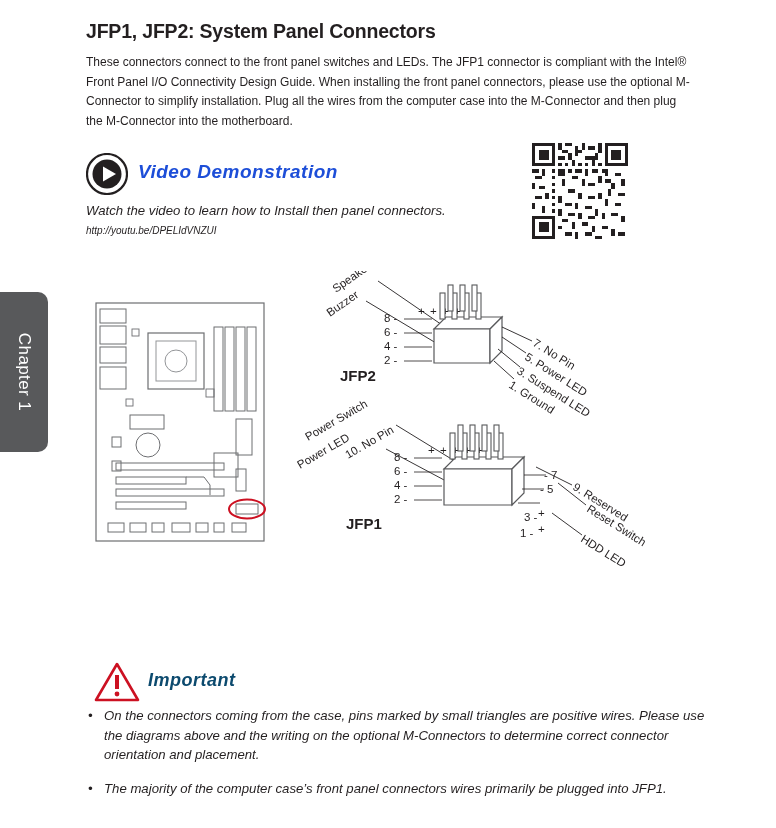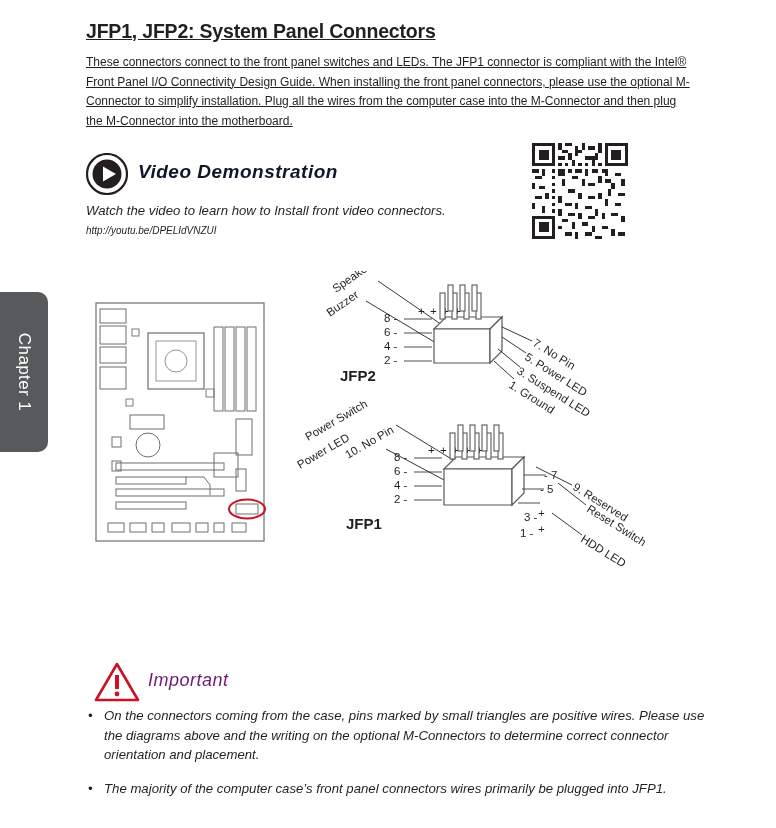--- a/index.html
+++ b/index.html
@@ -36,21 +36,20 @@
     font-size: 17px;
     letter-spacing: 0.4px;
   }
 
   
   .content {
     position: absolute;
     left: 86px;
     top: 0;
     width: 640px;
-    text-decoration: underline;
   }
 
   h1.page-title {
     font-size: 19.5px;
     font-weight: bold;
     margin: 20px 0 10px 0;
     letter-spacing: -0.2px;
   }
 
   p.intro {
@@ -73,21 +72,21 @@
     width: 42px;
     height: 42px;
   }
   .video-heading {
     position: absolute;
     left: 52px;
     top: 8px;
     font-size: 19px;
     font-style: italic;
     font-weight: bold;
-    color: #0f172a;
+    color: #1d4ed8;
     letter-spacing: 0.5px;
   }
   .video-desc {
     position: absolute;
     left: 0;
     top: 48px;
     font-size: 13.2px;
     font-style: italic;
     line-height: 20px;
   }
@@ -131,23 +130,23 @@
     left: 8px;
     top: 0;
     width: 46px;
     height: 40px;
   }
   .important-heading {
     position: absolute;
     left: 62px;
     top: 8px;
     font-size: 18px;
-    font-weight: normal;
+    font-weight: bold;
     font-style: italic;
-    color: #701a75;
+    color: #0c4a6e;
     letter-spacing: 0.5px;
   }
   ul.notes {
     position: absolute;
     left: 0;
     top: 44px;
     margin: 0;
     padding: 0;
     list-style: none;
     width: 620px;
@@ -196,21 +195,21 @@
 
     <span class="play-icon">
       <svg width="42" height="42" viewBox="0 0 42 42">
         <circle cx="21" cy="21" r="20" fill="none" stroke="#231f20" stroke-width="2.2"></circle>
         <circle cx="21" cy="21" r="14.5" fill="#231f20"></circle>
         <polygon points="17,13.5 30,21 17,28.5" fill="#ffffff"></polygon>
       </svg>
     </span>
 
     <div class="video-heading">Video Demonstration</div>
-    <div class="video-desc">Watch the video to learn how to Install front video connectors.</div>
+    <div class="video-desc">Watch the video to learn how to Install then panel connectors.</div>
     <div class="video-url">http://youtu.be/DPELIdVNZUI</div>
 
     <span class="qr">
       <svg width="96" height="96" viewBox="0 0 29 29" shape-rendering="crispEdges">
         <rect width="29" height="29" fill="#ffffff"></rect>
         <g fill="#231f20">
 
           <rect x="0" y="0" width="7" height="1"></rect>
             <rect x="0" y="6" width="7" height="1"></rect>
           <rect x="0" y="0" width="1" height="7"></rect>

